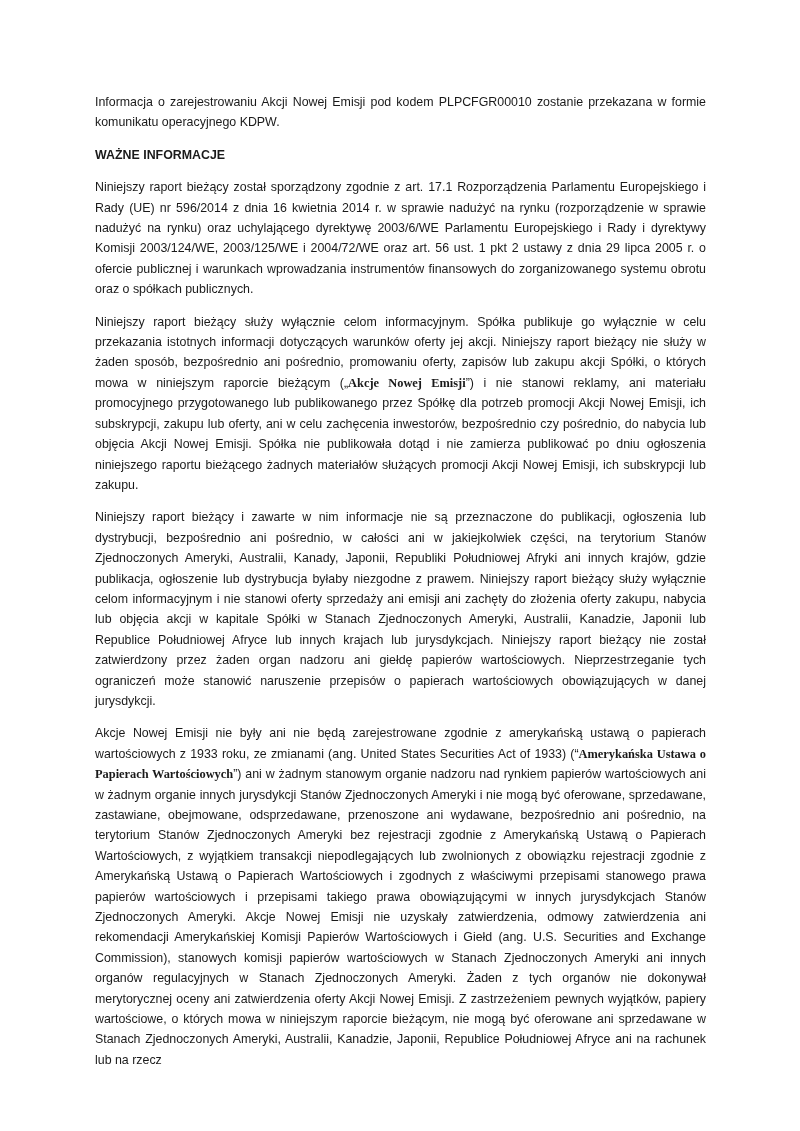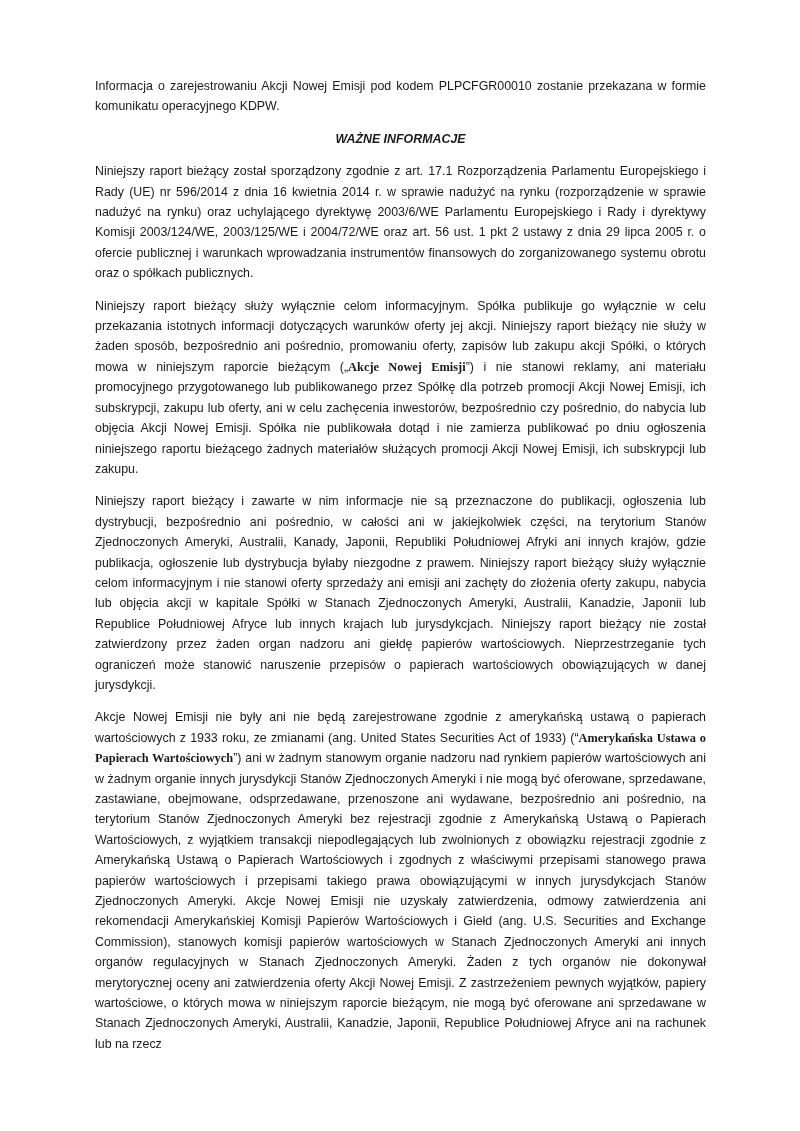--- a/index.html
+++ b/index.html
@@ -9,36 +9,35 @@
     }
     body {
       width: 800px;
       height: 1131px;
       overflow: hidden;
       position: relative;
     }
     .page {
       position: absolute;
       left: 95px;
-      top: 76px;
+      top: 92px;
       width: 611px;
       font-family: "Liberation Sans", sans-serif;
       font-size: 12.4px;
       line-height: 20.4px;
       color: #1a1a1a;
       text-align: justify;
     }
     .page p {
       margin: 0 0 12px 0;
     }
     .page .heading {
       font-weight: bold;
       margin: 0 0 12px 0;
-      text-align: center;
-      font-style: italic;
+      text-align: left;
     }
     .page b {
       font-weight: bold;
       font-family: Liberation Serif, serif;
     }
   </style>
 </head>
 <body>
 
 <div class="page">

